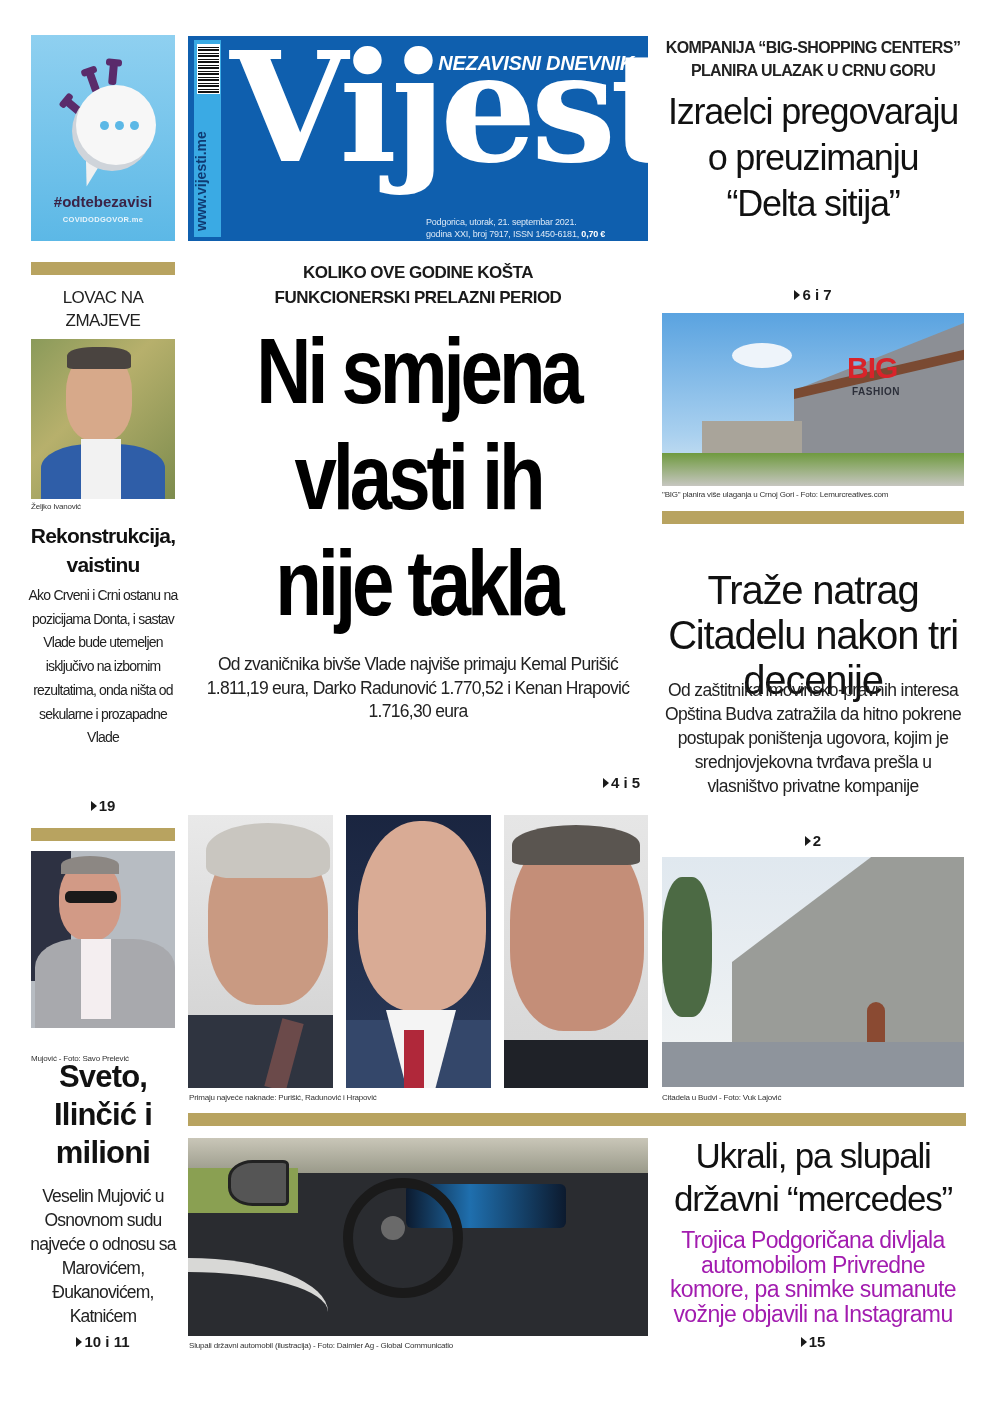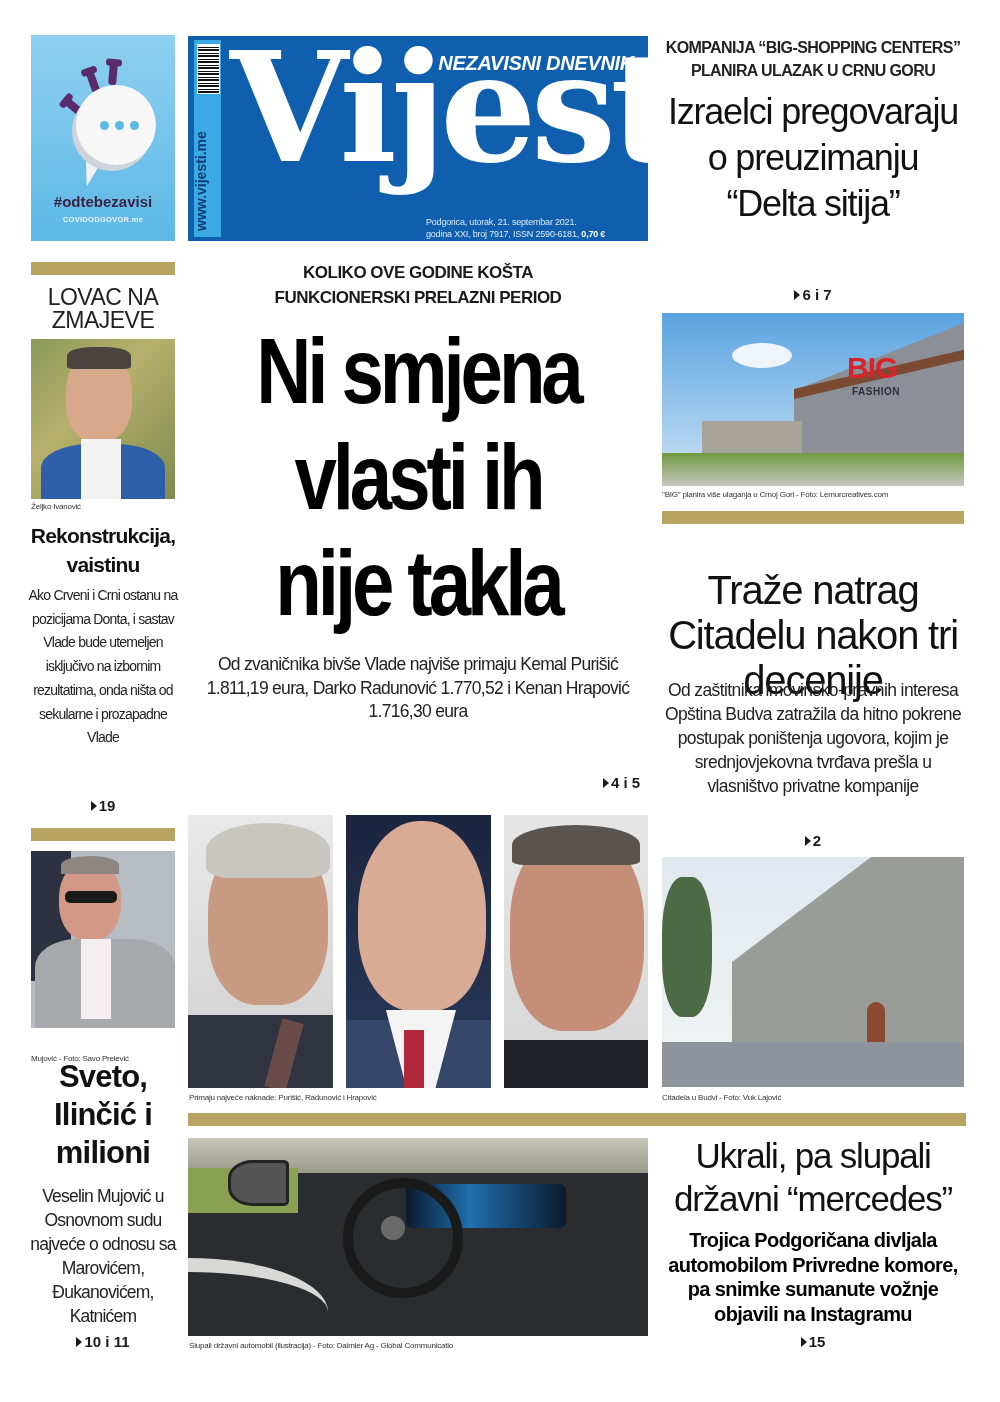--- a/index.html
+++ b/index.html
@@ -53,26 +53,26 @@
 </div>
 
 <div id="mast" class="abs">
   <div class="strip"></div>
   <div class="barcode"></div>
   <div class="url">www.vijesti.me</div>
   <div class="logo">Vijesti</div>
   <div class="tagline">NEZAVISNI DNEVNIK</div>
   <div class="info">
     <div>Podgorica, utorak, 21. septembar 2021.</div>
-    <div><span>godina XXI, broj 7917, ISSN 2590-6181,</span> <b>0,70 €</b></div>
+    <div><span>godina XXI, broj 7917, ISSN 1450-6181,</span> <b>0,70 €</b></div>
   </div>
 </div>
 
 <div class="abs gold" style="left:31px;top:262px;width:144px;"></div>
-<div class="abs center" style="left:31px;top:286px;width:144px;font-size:23px;line-height:23px;letter-spacing:-0.5px;color:#222;">LOVAC NA ZMAJEVE</div>
+<div class="abs center" style="left:31px;top:286px;width:144px;font-size:17px;line-height:23px;letter-spacing:-0.5px;color:#222;">LOVAC NA ZMAJEVE</div>
 <div class="abs photo" style="left:31px;top:339px;width:144px;height:160px;background:linear-gradient(135deg,#8a9a5a 0%,#b7b06c 40%,#7d8c4e 100%);">
   <div style="position:absolute;left:35px;top:12px;width:66px;height:90px;border-radius:45% 45% 40% 40%;background:#d7a98a;"></div>
   <div style="position:absolute;left:36px;top:8px;width:64px;height:22px;border-radius:40% 40% 10% 10%;background:#4a4440;"></div>
   <div style="position:absolute;left:10px;top:105px;width:124px;height:60px;border-radius:40% 40% 0 0;background:#2f5ea8;"></div>
   <div style="position:absolute;left:50px;top:100px;width:40px;height:60px;background:#f2f2f2;"></div>
 </div>
 <div class="abs caption" style="left:31px;top:502px;">Željko Ivanović</div>
 <div class="abs center h-side" style="left:25px;top:521px;width:156px;font-size:21px;line-height:29px;">Rekonstrukcija, vaistinu</div>
 <div class="abs center body-side" style="left:28px;top:584px;width:150px;font-size:14px;line-height:23.7px;">Ako Crveni i Crni ostanu na pozicijama Donta, i sastav Vlade bude utemeljen isključivo na izbornim rezultatima, onda ništa od sekularne i prozapadne Vlade</div>
 <div class="abs center ref" style="left:31px;top:797px;width:144px;"><span class="tri"></span><span>19</span></div>
@@ -161,14 +161,14 @@
 
 <div class="abs photo" style="left:662px;top:857px;width:302px;height:230px;background:linear-gradient(180deg,#e0e8ef,#f2f4f4);">
   <div style="position:absolute;left:70px;top:0;width:232px;height:210px;background:#9a9c98;clip-path:polygon(0 50%,60% 0,100% 0,100% 100%,0 100%);"></div>
   <div style="position:absolute;left:0;top:20px;width:50px;height:140px;background:#4c6a44;border-radius:40%;"></div>
   <div style="position:absolute;left:205px;top:145px;width:18px;height:40px;border-radius:9px 9px 0 0;background:#8a4a32;"></div>
   <div style="position:absolute;left:0;top:185px;width:302px;height:45px;background:#8e949c;"></div>
 </div>
 <div class="abs caption" style="left:662px;top:1093px;">Citadela u Budvi - Foto: Vuk Lajović</div>
 
 <div class="abs center" style="left:655px;top:1134px;width:316px;font-size:35px;line-height:43px;letter-spacing:-1.2px;color:#111;">Ukrali, pa slupali državni “mercedes”</div>
-<div class="abs center" style="left:662px;top:1228px;width:302px;font-size:20px;line-height:24.5px;letter-spacing:-0.6px;color:#000000;font-weight:bold;">Trojica Podgoričana divljala automobilom Privredne komore, pa snimke sumanute vožnje objavili na Instagramu</div>
+<div class="abs center" style="left:662px;top:1228px;width:302px;font-size:23px;line-height:24.5px;letter-spacing:-0.6px;color:#a21caf;">Trojica Podgoričana divljala automobilom Privredne komore, pa snimke sumanute vožnje objavili na Instagramu</div>
 <div class="abs center ref" style="left:660px;top:1333px;width:306px;"><span class="tri"></span><span>15</span></div>
 
 </body></html>

